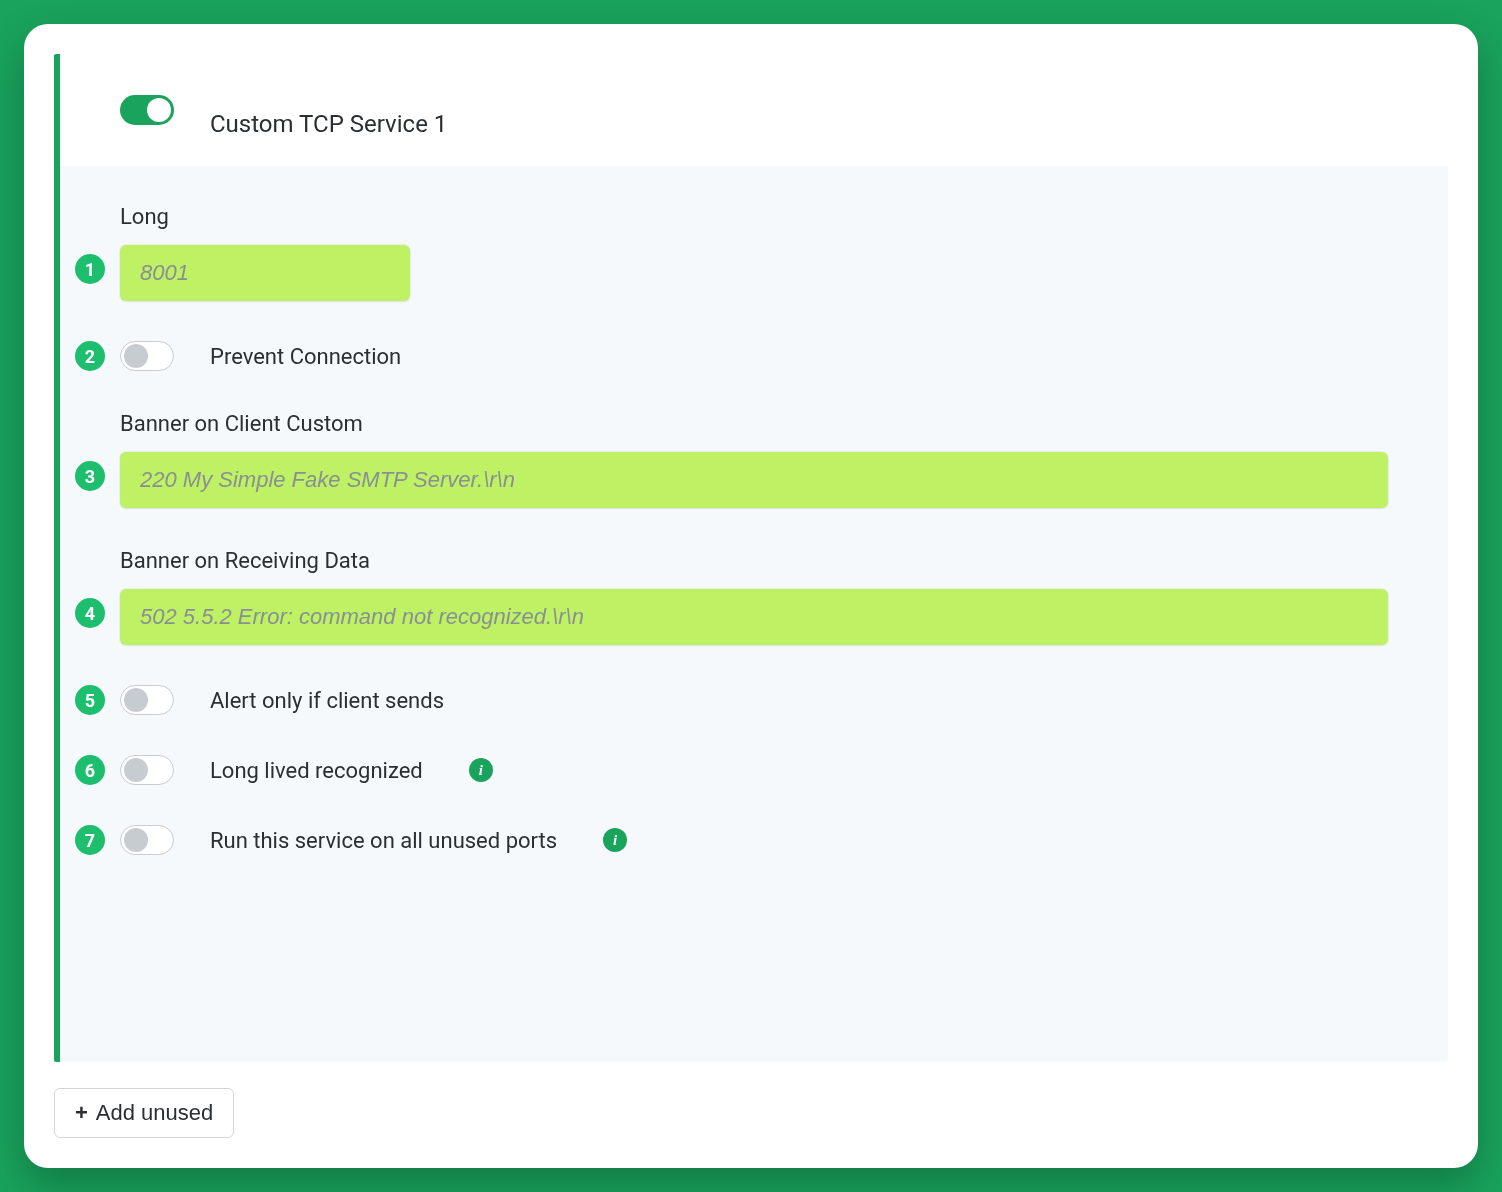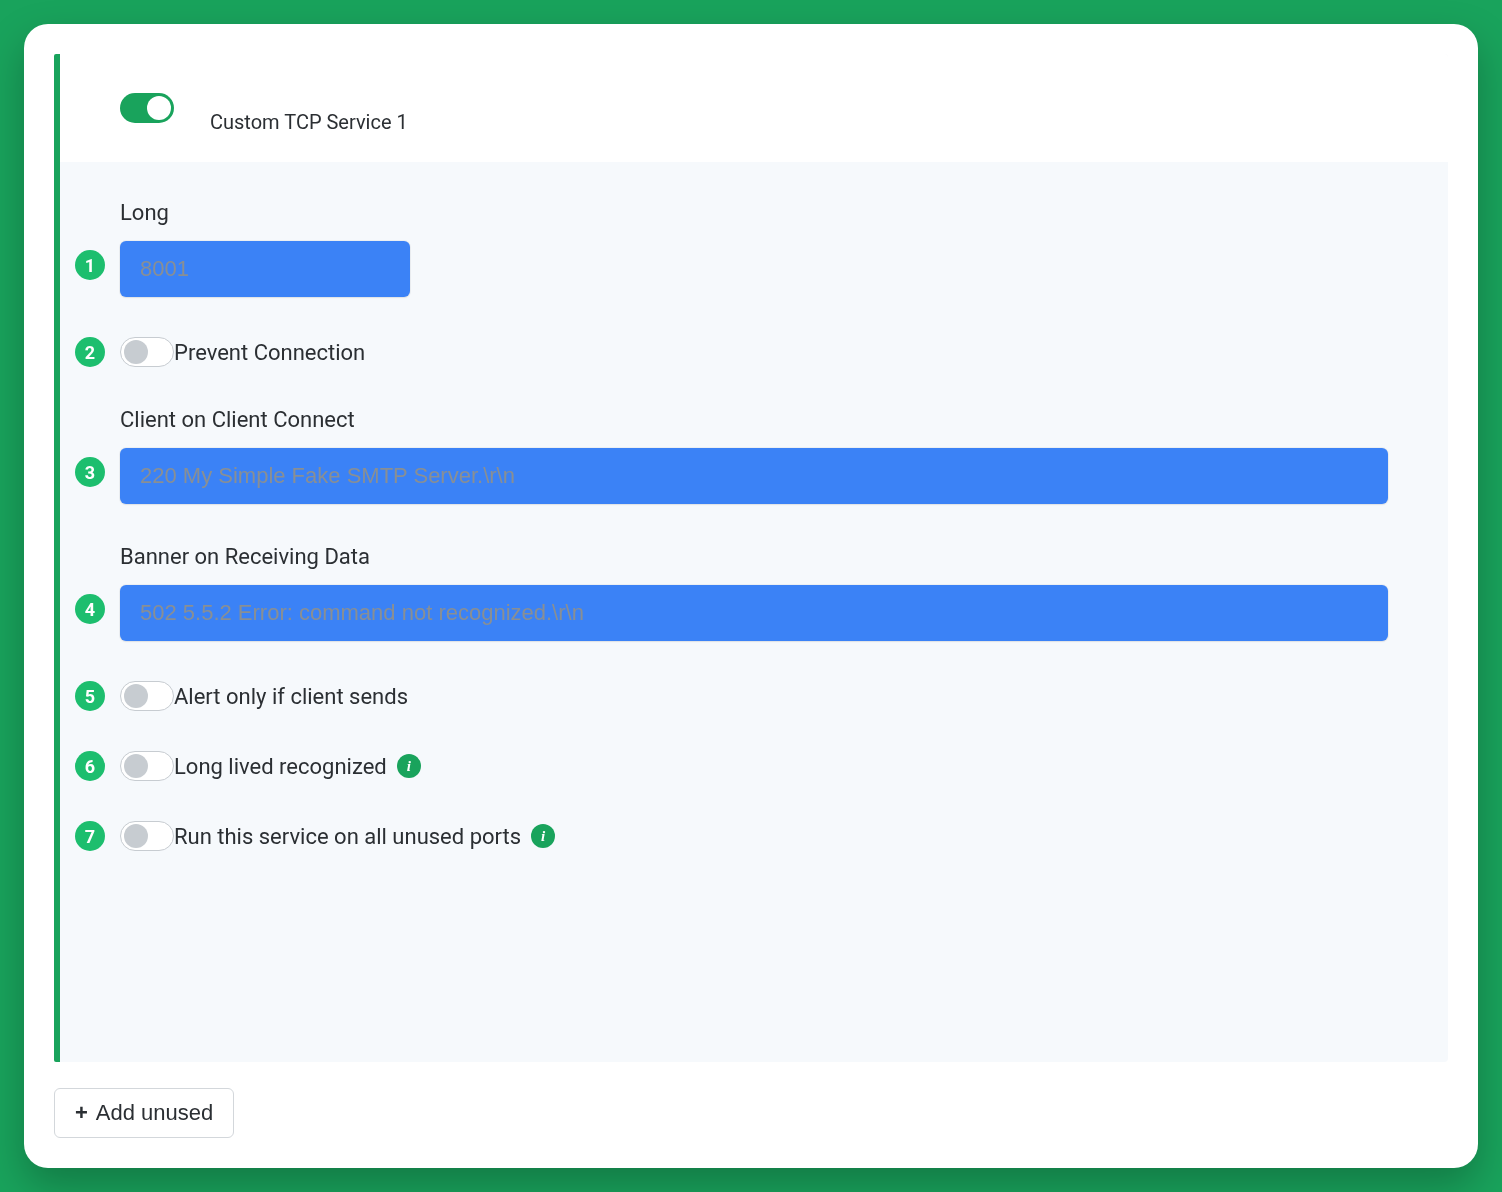--- a/index.html
+++ b/index.html
@@ -57,21 +57,21 @@
   .toggle .knob {
     position: absolute;
     top: 3px;
     width: 24px;
     height: 24px;
     border-radius: 50%;
   }
   .toggle.on .knob { right: 3px; background: #ffffff; }
   .toggle.off .knob { left: 3px; background: #c7ccd1; top: 2px; width: 24px; height: 24px; }
   .header-title {
-    font-size: 20px;
+    font-size: 24px;
     color: #2b2f33;
     font-weight: 400;
     margin-top: 28px;
   }
   
   .row {
     position: relative;
     padding-left: 60px;
     margin-top: 40px;
   }
@@ -94,31 +94,33 @@
     font-size: 22px;
     color: #2b2f33;
     margin-bottom: 16px;
     display: block;
   }
   .text-input {
     width: 290px;
     height: 56px;
     border: none;
     border-radius: 6px;
-    background: #3b82f6;
+    background: #bef264;
     box-shadow: 0 1px 2px rgba(0,0,0,0.06), 0 0 0 1px rgba(0,0,0,0.04);
     padding: 0 20px;
     font-size: 22px;
     color: #2b2f33;
+    font-style: italic;
   }
   .text-input.wide { width: 100%; }
   .text-input::placeholder { color: #898f94; }
   .toggle-line {
     display: flex;
     align-items: center;
+    gap: 36px;
   }
   .toggle-line .toggle { margin-left: 0; }
   .toggle-label {
     font-size: 22px;
     color: #2b2f33;
   }
   .info-icon {
     width: 24px;
     height: 24px;
     border-radius: 50%;
@@ -183,21 +185,21 @@
         <div class="toggle-line">
           <span class="toggle off">
               <span class="knob"></span>
             </span>
           <span class="toggle-label">Prevent Connection</span>
         </div>
       </div>
 
       <div class="row">
         <span class="num-badge align-input">3</span>
-        <label class="field-label">Client on Client Connect</label>
+        <label class="field-label">Banner on Client Custom</label>
         <input class="text-input wide" type="text" placeholder="220 My Simple Fake SMTP Server.\r\n" style="">
       </div>
 
       <div class="row">
         <span class="num-badge align-input">4</span>
         <label class="field-label">Banner on Receiving Data</label>
         <input class="text-input wide" type="text" placeholder="502 5.5.2 Error: command not recognized.\r\n" style="">
       </div>
 
       <div class="row">

